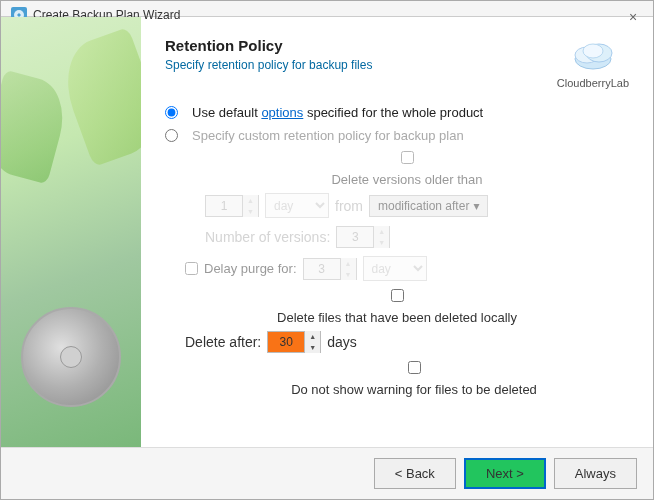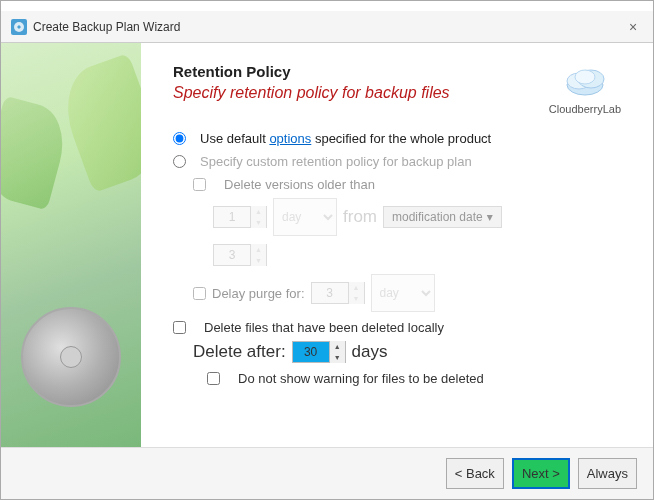--- a/index.html
+++ b/index.html
@@ -20,24 +20,23 @@
       background: #ffffff;
       border: 1px solid #aaaaaa;
       display: flex;
       flex-direction: column;
     }
     .titlebar {
       background: #f5f5f5;
       border-bottom: 1px solid #cccccc;
       padding: 6px 10px;
       display: flex;
-      align-items: center;
+      align-items: flex-start;
       justify-content: space-between;
-      height: 32px;
-      margin-top: 10px;
+      height: 16px;
     }
     .titlebar-left {
       display: flex;
       align-items: center;
       gap: 6px;
     }
     .titlebar-icon {
       width: 16px;
       height: 16px;
       background: #4a9fd4;
@@ -113,41 +112,40 @@
       left: -10px;
       width: 70px;
       height: 100px;
       background: linear-gradient(135deg, #b0d890, #70b850);
       border-radius: 10% 50% 10% 50%;
       opacity: 0.6;
       transform: rotate(15deg);
     }
     .right-panel {
       flex: 1;
-      padding: 20px 32px;
+      padding: 20px 24px;
       display: flex;
       flex-direction: column;
     }
     .page-header {
       display: flex;
       justify-content: space-between;
       align-items: flex-start;
       margin-bottom: 16px;
     }
     .page-header-text {}
     .page-title {
       font-size: 15px;
       font-weight: 600;
       color: #222;
       margin-bottom: 4px;
     }
     .page-subtitle {
-      font-size: 16px;
-      color: #b91c1c;
-      font-style: italic;
+      font-size: 12px;
+      color: #0369a1;
     }
     .brand-logo {
       display: flex;
       flex-direction: column;
       align-items: center;
       gap: 4px;
     }
     .brand-icon {
       width: 48px;
       height: 36px;
@@ -170,37 +168,38 @@
     .radio-label { color: #222; }
     .radio-label a { color: #0066cc; text-decoration: underline; }
     .radio-label.disabled { color: #aaa; text-align: right; }
     .indent-section {
       margin-left: 20px;
       margin-bottom: 4px;
     }
     .checkbox-row {
       display: flex;
       align-items: center;
-      gap: 18px;
+      gap: 8px;
       margin-bottom: 6px;
+      flex-direction: column;
     }
     .checkbox-row input[type="checkbox"] { cursor: pointer; }
     .checkbox-label { color: #333; }
     .inline-row {
       display: flex;
       align-items: center;
       gap: 6px;
       margin-bottom: 8px;
       margin-left: 20px;
     }
     .spinner-input {
       display: flex;
       align-items: center;
       border: 1px solid #bbb;
-      background: #0ea5e9;
+      background: #f97316;
       height: 22px;
     }
     .spinner-input input {
       width: 36px;
       height: 20px;
       border: none;
       outline: none;
       text-align: center;
       font-size: 12px;
       background: transparent;
@@ -224,21 +223,21 @@
       cursor: pointer;
       display: flex;
       align-items: center;
       justify-content: center;
       font-size: 7px;
       color: #555;
       padding: 0;
     }
     .spinner-btn.disabled { color: #ccc; cursor: default; }
     .select-input {
-      height: 38px;
+      height: 25px;
       border: 1px solid #bbb;
       background: white;
       font-size: 12px;
       padding: 0 4px;
       color: #333;
       cursor: pointer;
     }
     .select-input.disabled {
       background: #f5f5f5;
       color: #aaa;
@@ -248,32 +247,32 @@
       border: 1px solid #bbb;
       padding: 2px 8px;
       font-size: 12px;
       cursor: pointer;
       height: 22px;
       color: #333;
       display: flex;
       align-items: center;
       gap: 4px;
     }
-    .inline-label { font-size: 17px; color: #333; }
+    .inline-label { font-size: 14px; color: #333; }
     .inline-label.disabled { color: #aaa; }
     .footer {
       border-top: 1px solid #ddd;
       padding: 10px 16px;
       display: flex;
       justify-content: flex-end;
       gap: 8px;
       background: #f5f5f5;
     }
     .btn {
-      padding: 6px 8px;
+      padding: 6px 20px;
       font-size: 13px;
       border: 1px solid #aaa;
       background: #f0f0f0;
       cursor: pointer;
       color: #333;
     }
     .btn-primary {
       border: 2px solid #0066cc;
       background: #22c55e;
       color: #333;
@@ -357,29 +356,30 @@
                   <button class="spinner-btn disabled">▼</button>
                 </div>
               </div>
               <select class="select-input disabled" disabled="">
                 <option>day</option>
                 <option>week</option>
                 <option>month</option>
               </select>
               <span class="inline-label disabled">from</span>
               <button class="mod-date-btn">
-                <span>modification date</span>
+                <span>modification after</span>
                 <span>▾</span>
               </button>
             </div>
           </div>
 
 
           <div class="indent-section">
             <div class="inline-row">
+              <span class="inline-label disabled">Number of versions:</span>
               <div class="spinner-input disabled">
                 <input type="text" value="3" disabled="" style="">
                 <div class="spinner-buttons">
                   <button class="spinner-btn disabled">▲</button>
                   <button class="spinner-btn disabled">▼</button>
                 </div>
               </div>
             </div>
           </div>
 

